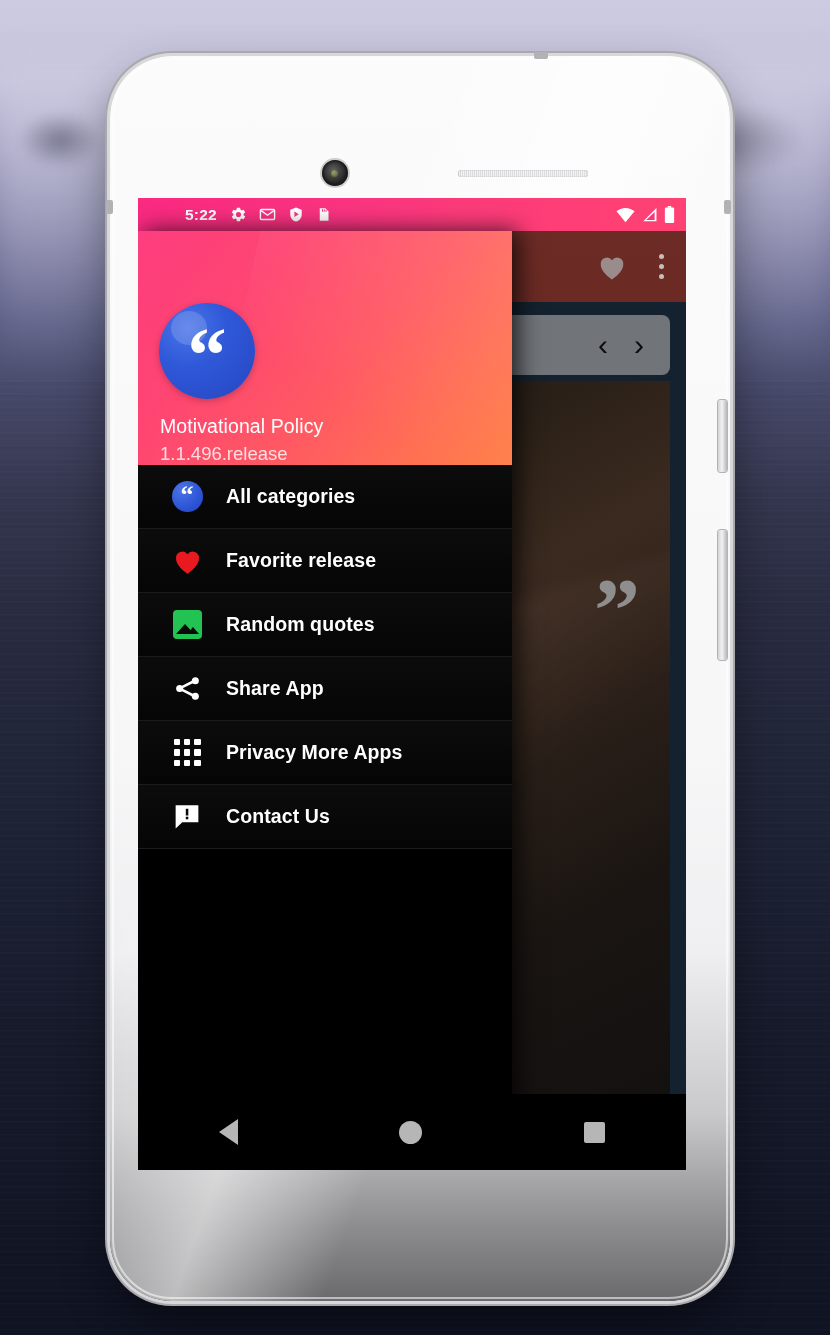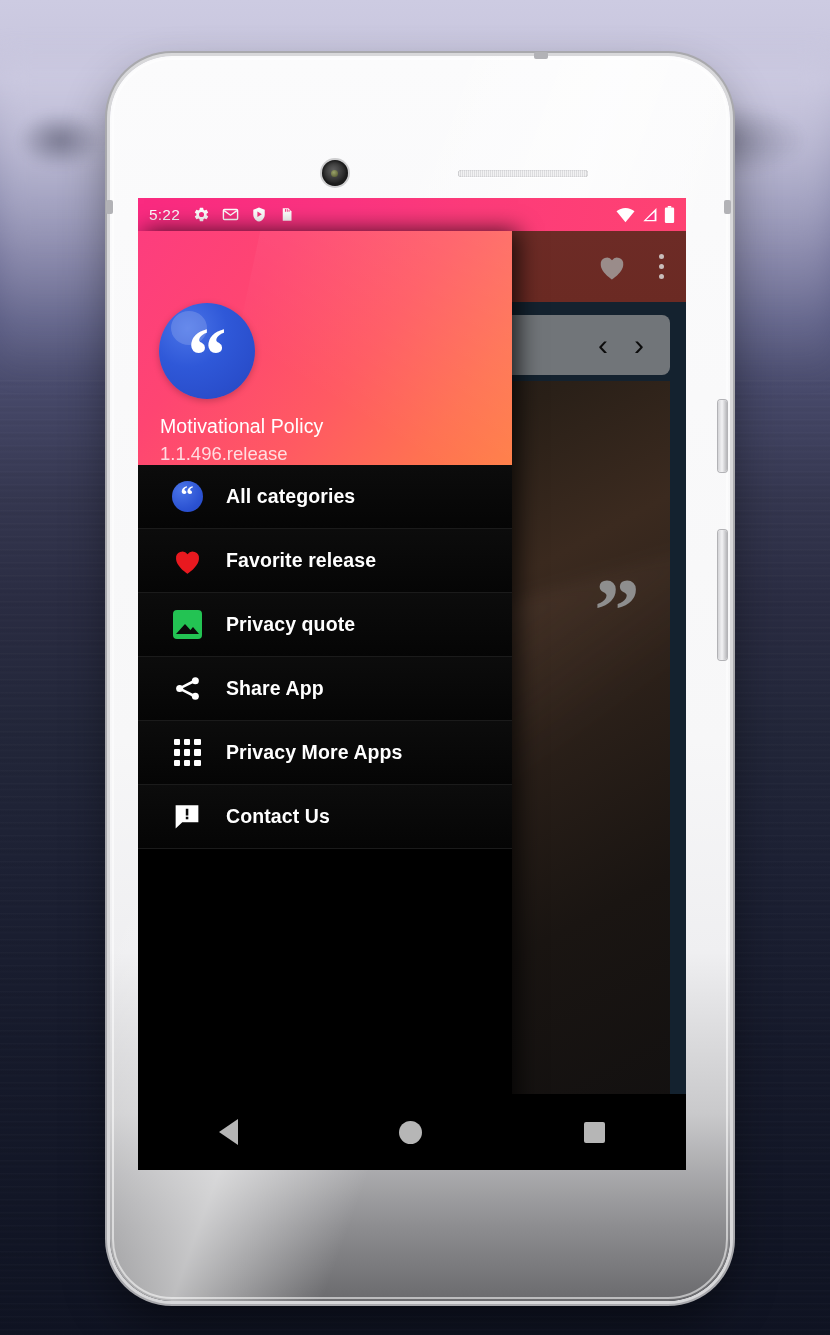--- a/index.html
+++ b/index.html
@@ -155,21 +155,21 @@
 
   
   .statusbar {
     position: relative;
     height: 33px;
     background: linear-gradient(100deg,#fa2a80 0%,#fb3480 38%,#fd3b7a 60%,#fe4272 100%);
     display: flex; align-items: center;
     padding: 0 11px;
     color: #fff;
   }
-  .sb-time { font-size: 15.5px; font-weight: 400; letter-spacing: .2px; }
+  .sb-time { font-size: 15.5px; font-weight: 700; letter-spacing: .2px; margin-left: 36px; }
   .sb-left-icons { display: flex; align-items: center; gap: 12px; margin-left: 13px; }
   .sb-spacer { flex: 1; }
   .sb-right-icons { display: flex; align-items: center; gap: 6px; }
   .sb-ico { display: block; }
 
   
   .app-content {
     position: absolute;
     left: 0; right: 0; top: 33px; bottom: 0;
     background: #14222f;
@@ -467,21 +467,21 @@
             <path d="M12 21s-9-5.7-9-12A5 5 0 0 1 12 5.6 5 5 0 0 1 21 9c0 6.3-9 12-9 12z"></path>
           </svg>
         </div>
         <div class="label">Favorite release</div>
       </div>
 
       <div class="drawer-item">
         <div class="ico-slot">
           <div class="ico-img-tile"></div>
         </div>
-        <div class="label">Privacy quote</div>
+        <div class="label">Random quotes</div>
       </div>
 
       <div class="drawer-item">
         <div class="ico-slot">
           <svg width="31" height="29" viewBox="0 0 24 24" fill="#fff">
             <circle cx="18.5" cy="5.5" r="2.9"></circle>
             <circle cx="5.5" cy="12" r="2.9"></circle>
             <circle cx="18.5" cy="18.5" r="2.9"></circle>
             <path d="M7.6 10.8l9.2-4.6M7.6 13.2l9.2 4.6" stroke="#fff" stroke-width="2.1" fill="none"></path>
           </svg>

